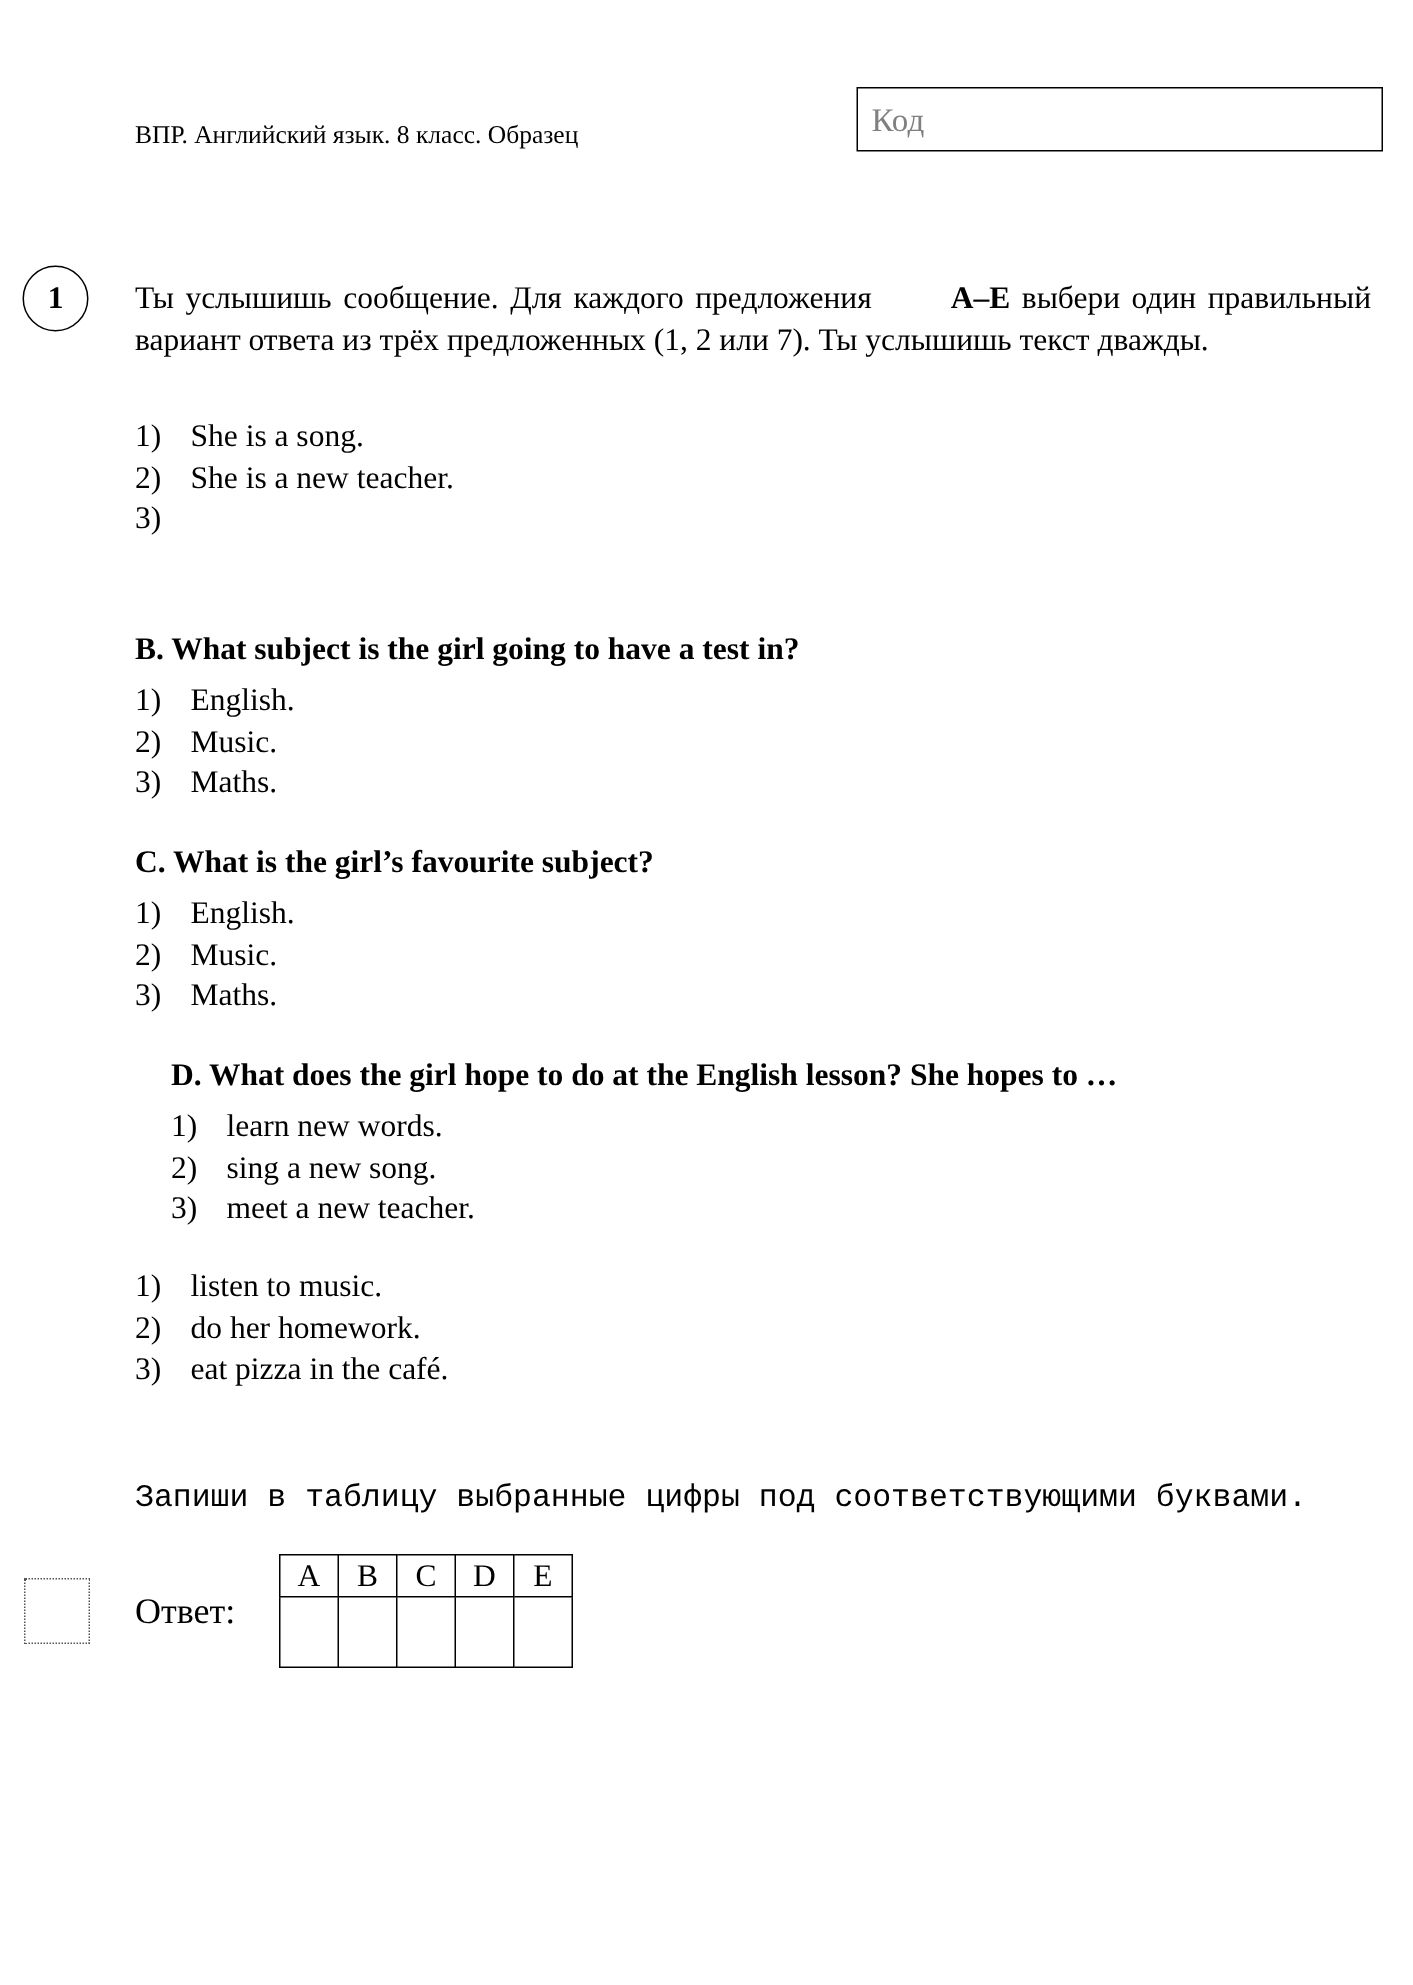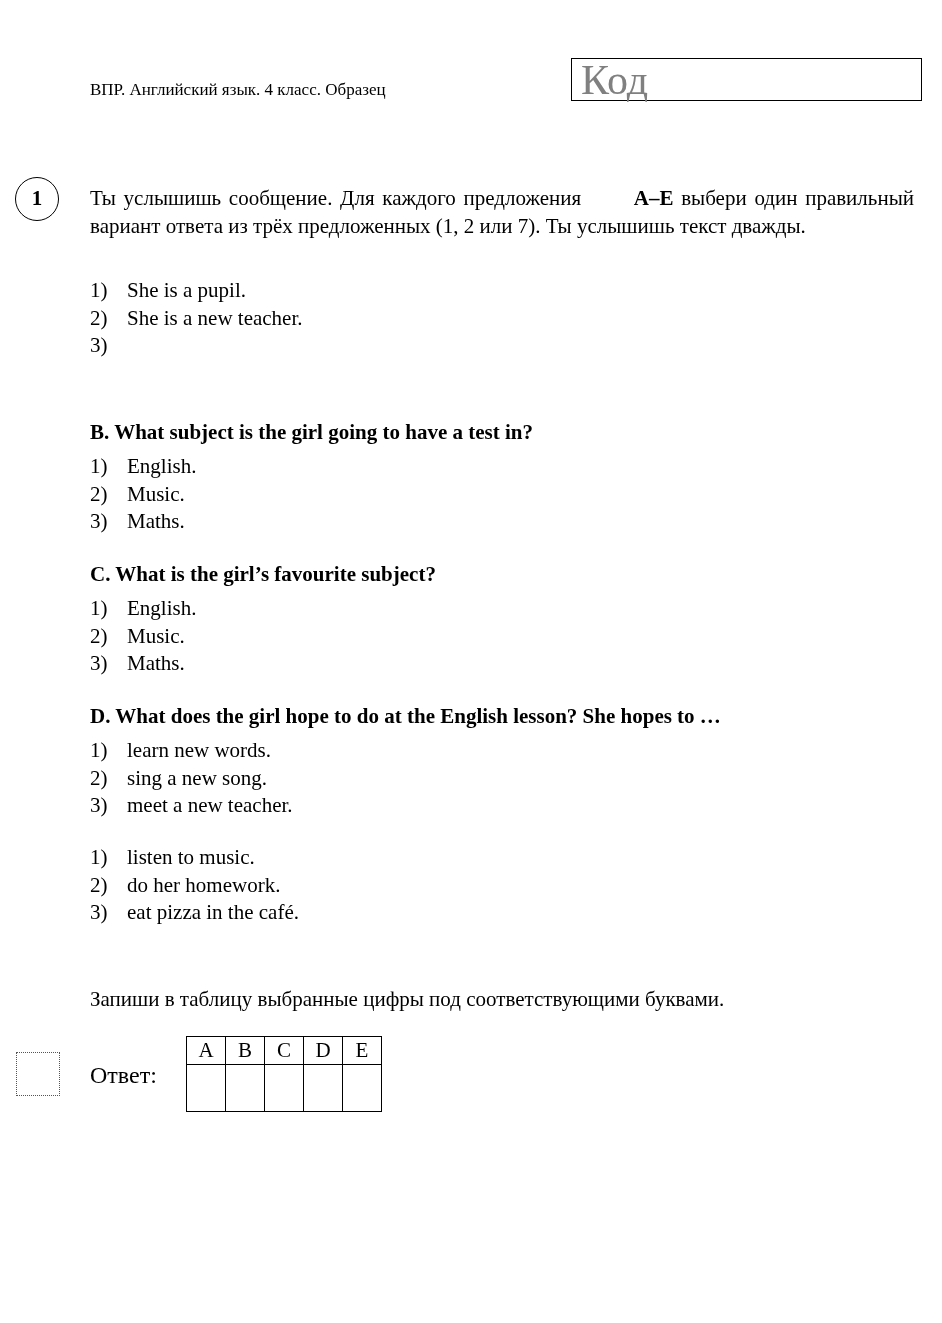--- a/index.html
+++ b/index.html
@@ -8,21 +8,21 @@
       font-family: "Liberation Serif", "DejaVu Serif", serif; color: #000;
     }
     .header-title {
       position: absolute; left: 90px; top: 80px; font-size: 17px; line-height: 20px;
     }
     .code-box {
       position: absolute; left: 571px; top: 58px; width: 351px; height: 43px;
       border: 1.5px solid #000; box-sizing: border-box; background: #fff;
     }
     .code-label {
-      position: absolute; left: 9px; top: 0px; font-size: 42px; line-height: 42px; color: #808080;
+      position: absolute; left: 9px; top: 0px; font-size: 22px; line-height: 42px; color: #808080;
     }
     .task-number {
       position: absolute; left: 15px; top: 177px; width: 44px; height: 44px;
       border: 1.5px solid #000; border-radius: 50%; box-sizing: border-box;
       font-weight: bold; font-size: 21px; text-align: center; line-height: 41px;
     }
     .instruction {
       position: absolute; left: 90px; top: 185px; width: 824px;
       font-size: 21px; line-height: 27.5px; text-align: justify; text-align-last: left;
     }
@@ -30,21 +30,21 @@
     .question {
       position: absolute; left: 90px; width: 820px;
     }
     .q-title {
       font-weight: bold; font-size: 21px; line-height: 27px; margin: 0 0 7px 0;
     }
     .q-options { margin: 0; padding: 0; list-style: none; }
     .q-option { font-size: 21px; line-height: 27.5px; display: flex; }
     .q-num { width: 37px; flex: none; }
     .footer-instruction {
-      position: absolute; left: 90px; top: 986px; font-size: 21px; line-height: 27px;
+      position: absolute; left: 90px; top: 986px; font-size: 21px; line-height: 27px; font-family: Liberation Mono, monospace;
     }
     .score-box {
       position: absolute; left: 16px; top: 1052px; width: 44px; height: 44px;
       border: 1px dotted #555; box-sizing: border-box;
     }
     .answer-label {
       position: absolute; left: 90px; top: 1062px; font-size: 24px; line-height: 27px;
     }
     .answer-table {
       position: absolute; left: 186px; top: 1036px; border-collapse: collapse;
@@ -53,35 +53,35 @@
       border: 1px solid #000; width: 38px; padding: 0; text-align: center;
       font-weight: normal; font-size: 21px;
     }
     .answer-table th { height: 27px; line-height: 27px; }
     .answer-table td { height: 46px; }
     .answer-table .light { border-left-color: #aaa; }
   </style>
 </head>
 <body>
 
-<div class="header-title">ВПР. Английский язык. 4 класс. Образец</div>
+<div class="header-title">ВПР. Английский язык. 8 класс. Образец</div>
 
 <div class="code-box">
   <span class="code-label">Код</span>
 </div>
 
 <div class="task-number">1</div>
 
 <div class="instruction"><span>Ты услышишь сообщение. Для каждого предложения </span><b>A–E</b><span> выбери один правильный вариант ответа из трёх предложенных (1, 2 или 7). Ты услышишь текст дважды.</span></div>
 
 <div class="question" style="top:277px;">
   <ul class="q-options">
     <li class="q-option">
         <span class="q-num">1)</span>
-        <span>She is a pupil.</span>
+        <span>She is a song.</span>
       </li>
     <li class="q-option">
         <span class="q-num">2)</span>
         <span>She is a new teacher.</span>
       </li>
     <li class="q-option">
         <span class="q-num">3)</span>
       </li>
   </ul>
 </div>
@@ -115,21 +115,21 @@
         <span class="q-num">2)</span>
         <span>Music.</span>
       </li>
     <li class="q-option">
         <span class="q-num">3)</span>
         <span>Maths.</span>
       </li>
   </ul>
 </div>
 
-<div class="question" style="top:703px;">
+<div class="question" style="top:703px;margin-left:24px;">
   <div class="q-title">D. What does the girl hope to do at the English lesson? She hopes to …</div>
   <ul class="q-options">
     <li class="q-option">
         <span class="q-num">1)</span>
         <span>learn new words.</span>
       </li>
     <li class="q-option">
         <span class="q-num">2)</span>
         <span>sing a new song.</span>
       </li>

